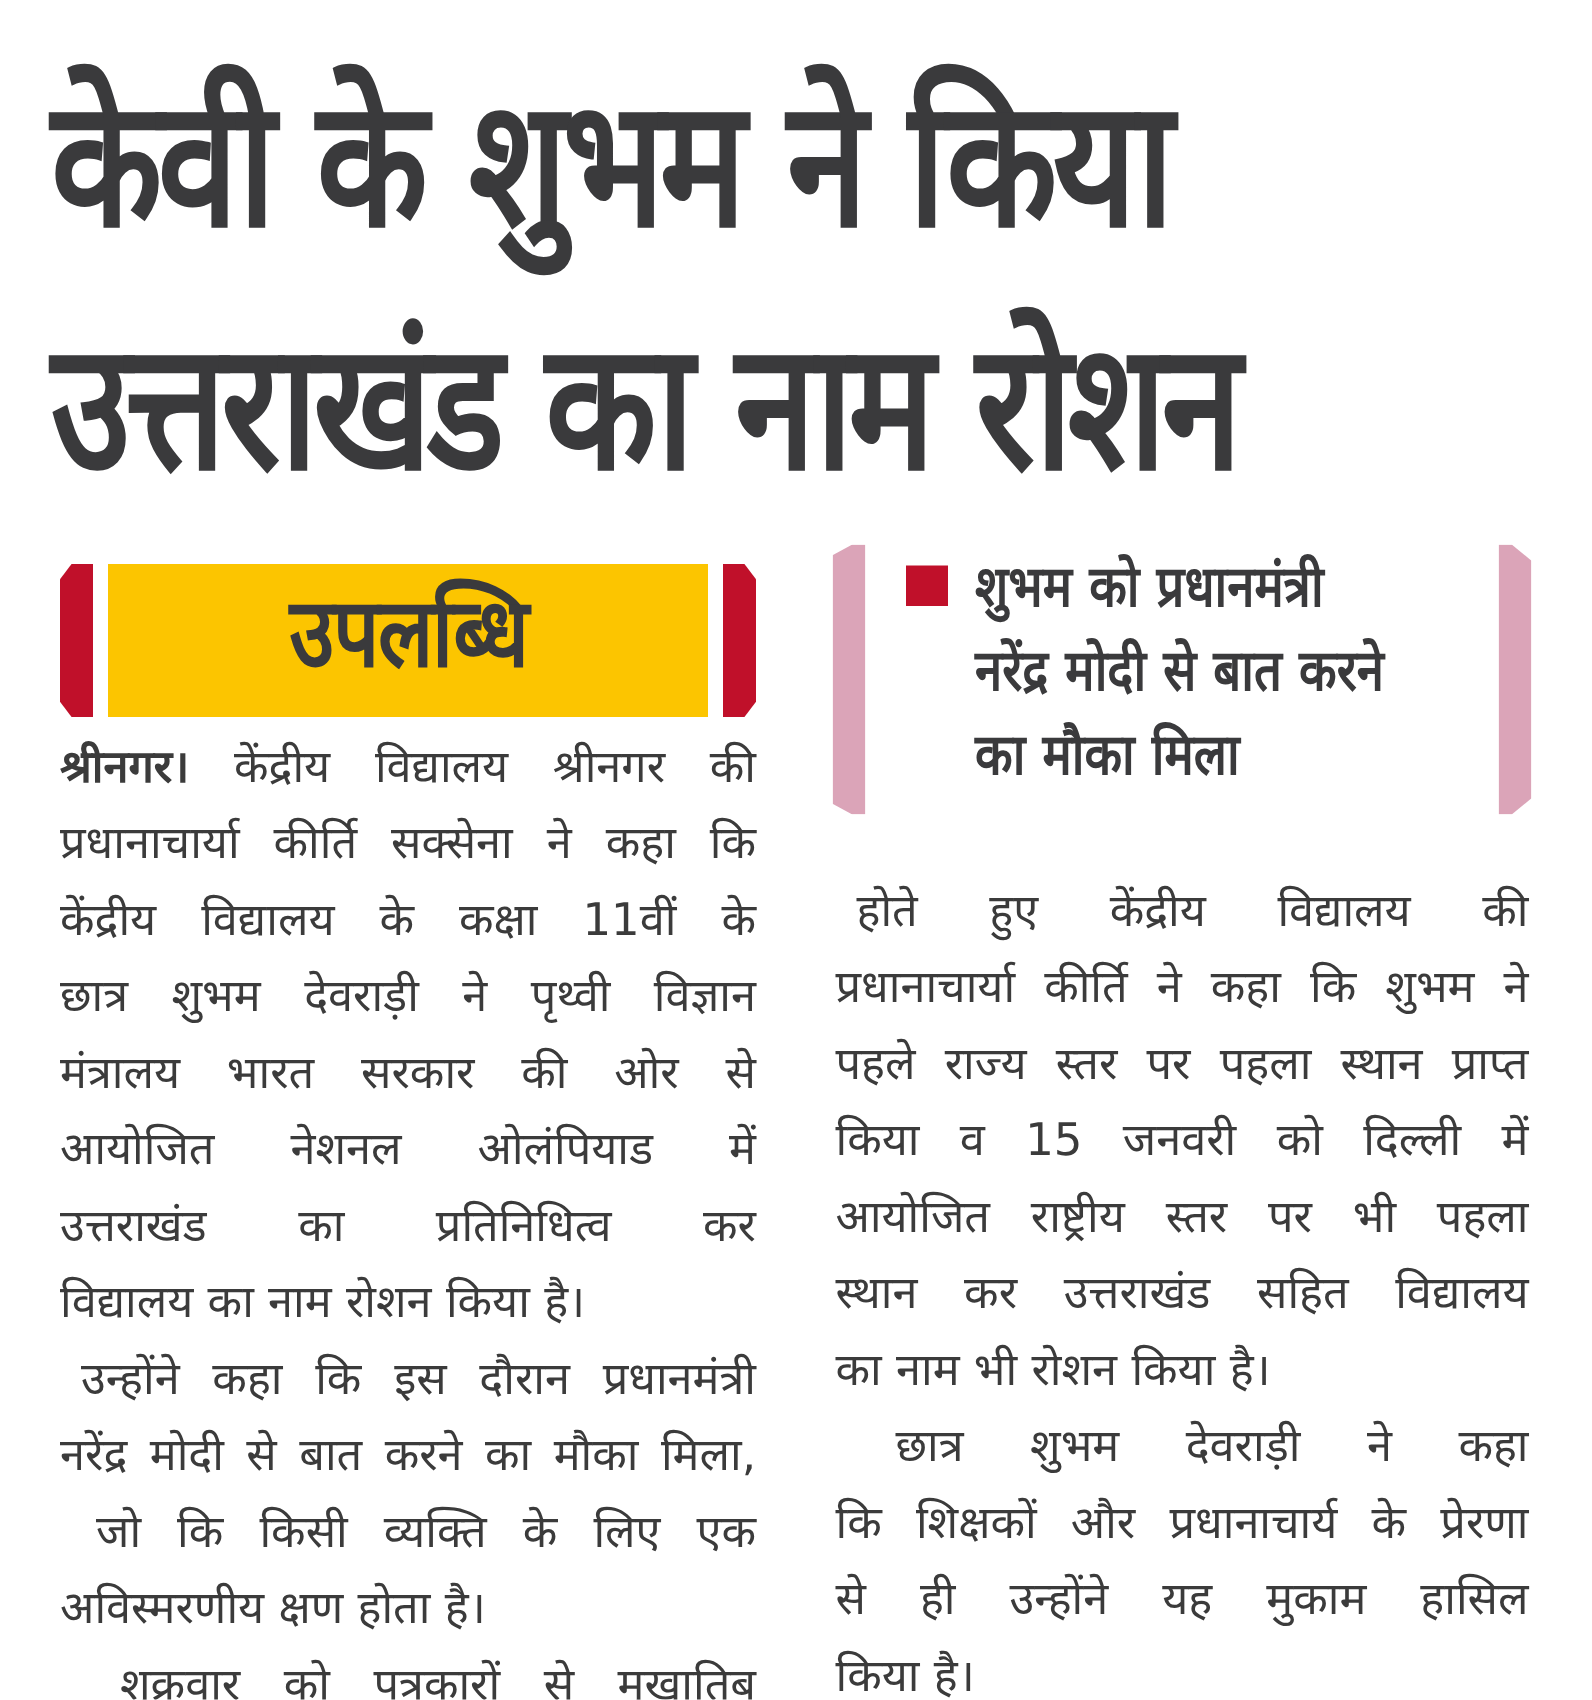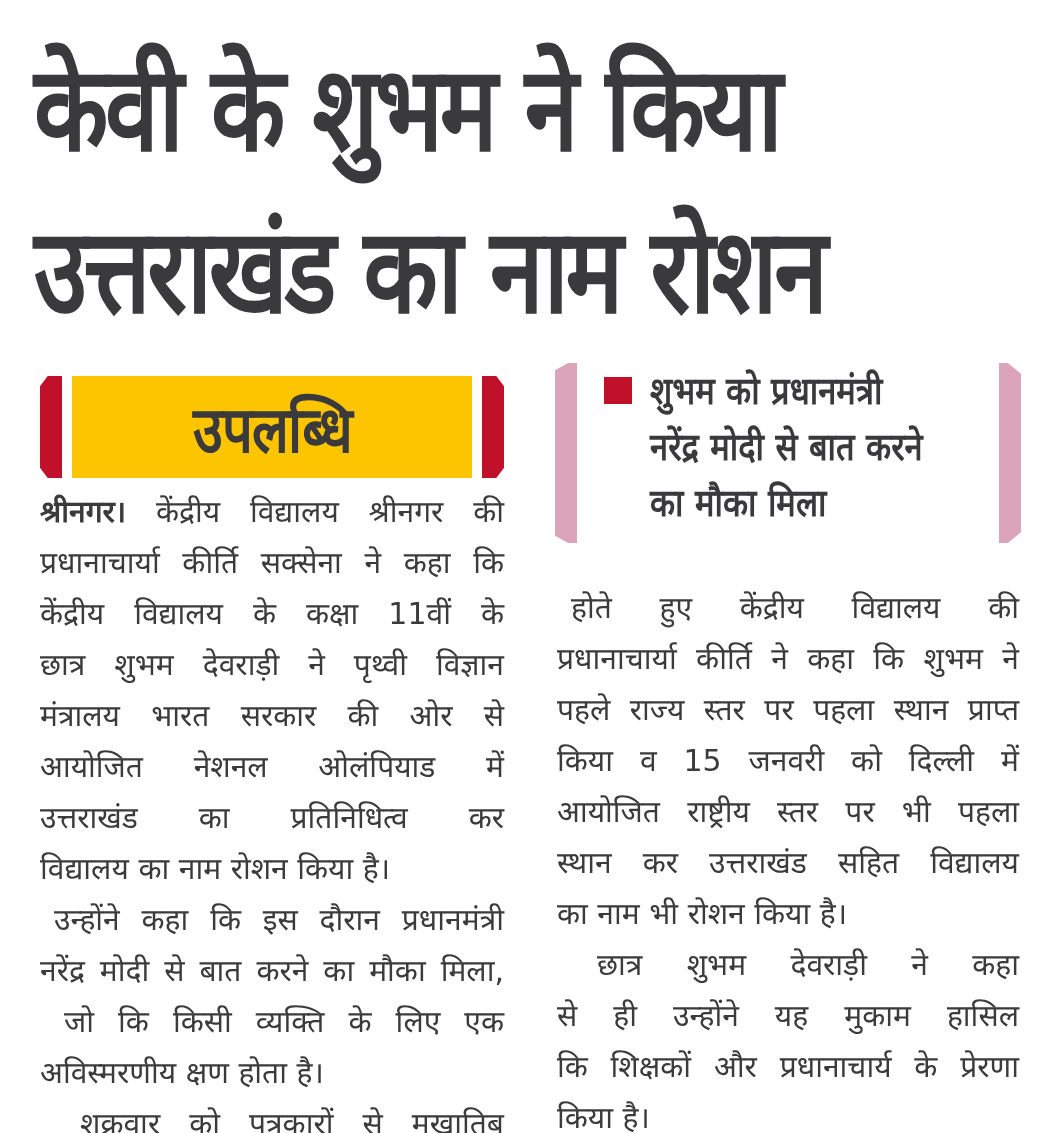--- a/index.html
+++ b/index.html
@@ -57,21 +57,21 @@
       clip-path: polygon(0 0, 65% 0, 100% 10%, 100% 90%, 65% 100%, 0 100%);
     }
     .banner .fill {
       position: absolute;
       left: 32px;
       right: 32px;
       top: 0;
       height: 102px;
       background: #fcc500;
       display: flex;
-      align-items: center;
+      align-items: flex-start;
       justify-content: center;
     }
     .banner .label {
       font-family: "DejaVu Sans", sans-serif;
       font-weight: bold;
       font-size: 64px;
       color: #3a3a3c;
       transform: scaleX(0.85);
       letter-spacing: -1px;
     }
@@ -206,16 +206,16 @@
 
 <div class="column col-right">
   <div class="row" style="display: block; width: auto; margin-left: 14px;">होते हुए केंद्रीय विद्यालय की</div>
   <div class="row" style="display: block; width: auto;">प्रधानाचार्या कीर्ति ने कहा कि शुभम ने</div>
   <div class="row" style="display: block; width: auto;">पहले राज्य स्तर पर पहला स्थान प्राप्त</div>
   <div class="row" style="display: block; width: auto;">किया व 15 जनवरी को दिल्ली में</div>
   <div class="row" style="display: block; width: auto;">आयोजित राष्ट्रीय स्तर पर भी पहला</div>
   <div class="row" style="display: block; width: auto;">स्थान कर उत्तराखंड सहित विद्यालय</div>
   <div class="row last" style="display: block; width: auto;">का नाम भी रोशन किया है।</div>
   <div class="row indent2" style="display: block; width: auto;">छात्र शुभम देवराड़ी ने कहा</div>
+  <div class="row" style="display: block; width: auto;">कि शिक्षकों और प्रधानाचार्य के प्रेरणा</div>
   <div class="row" style="display: block; width: auto;">से ही उन्होंने यह मुकाम हासिल</div>
-  <div class="row" style="display: block; width: auto;">कि शिक्षकों और प्रधानाचार्य के प्रेरणा</div>
   <div class="row last" style="display: block; width: auto;">किया है।</div>
 </div>
 
 </body></html>

